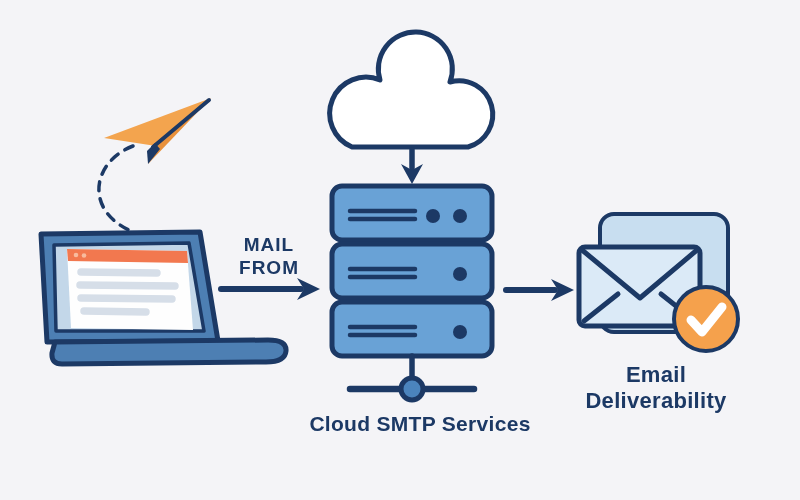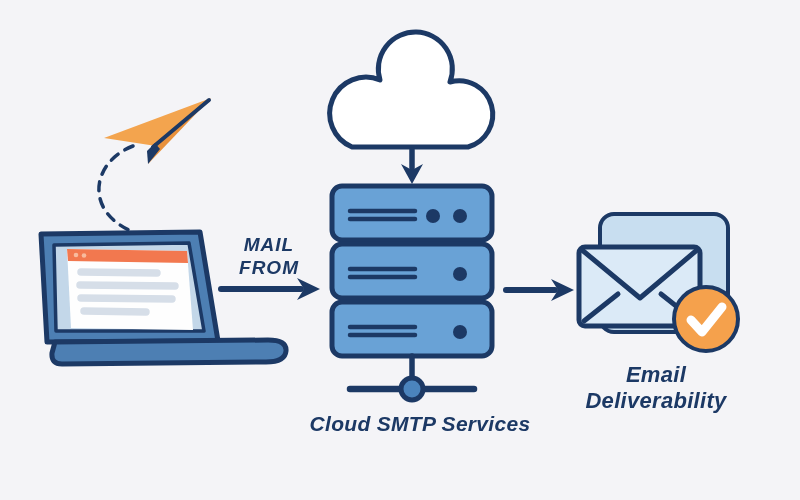--- a/index.html
+++ b/index.html
@@ -2,21 +2,20 @@
 <html style="--background: #f4f4f7; --navy: #1c3965; --server_blue: #69a2d6; --node_blue: #4b84bd; --laptop_blue: #4d7fb3; --screen_blue: #c3d7e9; --doc_white: #fefefe; --coral: #f2784f; --coral_light: #f8bb9e; --line_gray: #d6dee8; --card_blue: #c8def0; --envelope_blue: #dbeaf7; --badge_orange: #f5a14c; --plane_orange: #f3a44e; --plane_shadow: #e8913c; --white: #ffffff;"><head>
 <meta charset="utf-8">
 <style>
   html, body { margin: 0; padding: 0; }
   .canvas {
     width: 800px; height: 500px;
     position: relative;
     background: var(--background, #f4f4f7);
     font-family: "Liberation Sans", sans-serif;
     overflow: hidden;
-    font-style: italic;
   }
   svg { display: block; }
 
   
   .stroke-navy { stroke: var(--navy, #1c3965); }
   .fill-navy   { fill: var(--navy, #1c3965); }
   text {
     fill: var(--navy, #1c3965);
     font-family: "Liberation Sans", sans-serif;
     font-weight: 700;

